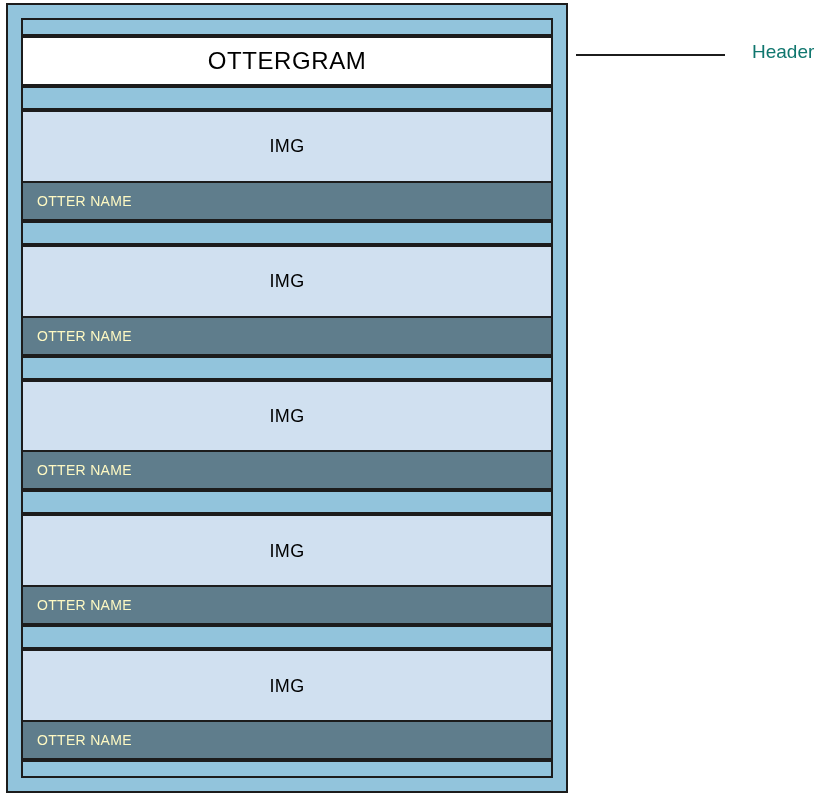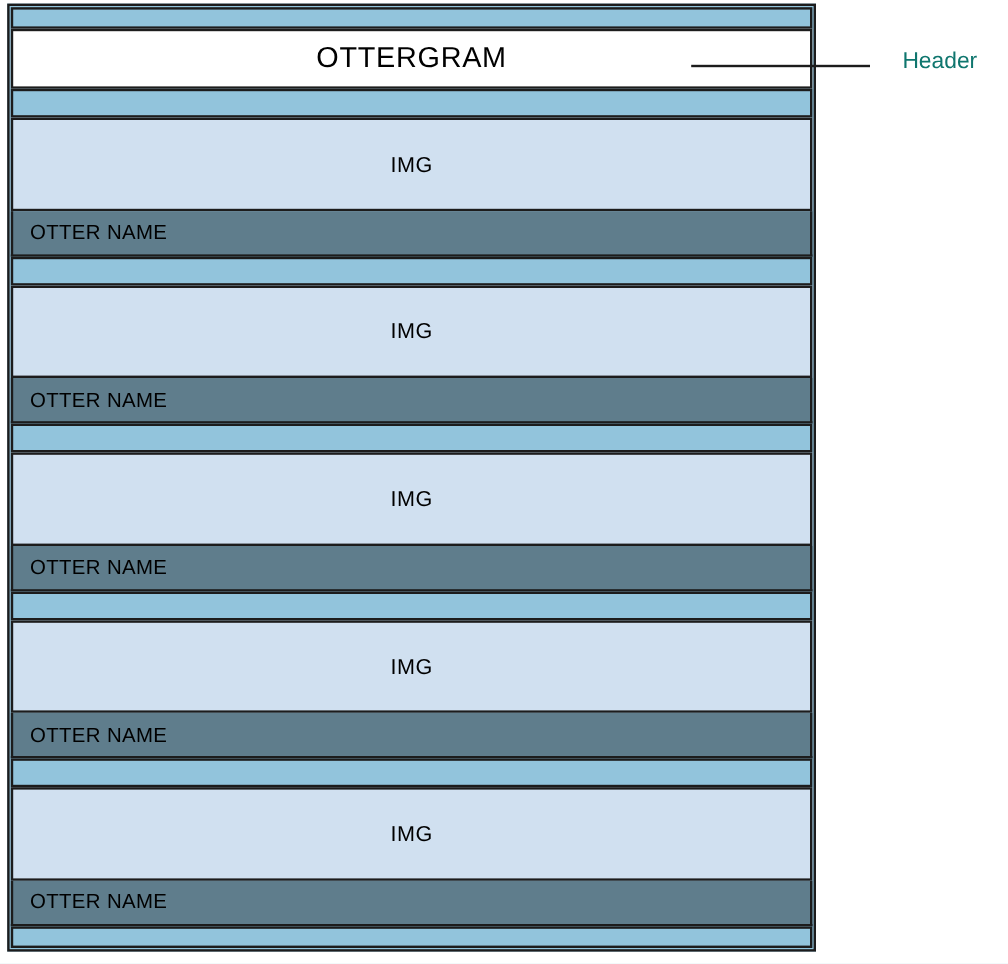--- a/index.html
+++ b/index.html
@@ -17,27 +17,27 @@
     width: 840px;
     height: 803px;
     background: #ffffff;
   }
 
   
   #wireframe {
     position: absolute;
     left: 6px;
     top: 3px;
-    width: 674px;
+    width: 562px;
     height: 790px;
     background: #92c4dc;
     border: 2px solid #1c1c1c;
     display: flex;
     flex-direction: column;
-    padding: 1px;
+    padding: 13px;
   }
 
   
   .gap {
     background: #92c4dc;
     border: 2px solid #1c1c1c;
     border-top-width: 2px;
     border-bottom-width: 2px;
     flex: 0 0 24px;
   }
@@ -85,22 +85,22 @@
   .card-name {
     background: #5f7d8c;
     border: 2px solid #1c1c1c;
     border-top: none;
     flex: 0 0 38px;
     display: flex;
     align-items: center;
     padding-left: 14px;
   }
   .card-name-label {
-    font-size: 17px;
-    color: #000000;
+    font-size: 14px;
+    color: #fef9c3;
     letter-spacing: 0.3px;
     line-height: 1;
   }
 
   
   .annotation-line {
     position: absolute;
     left: 576px;
     top: 54px;
     width: 149px;

